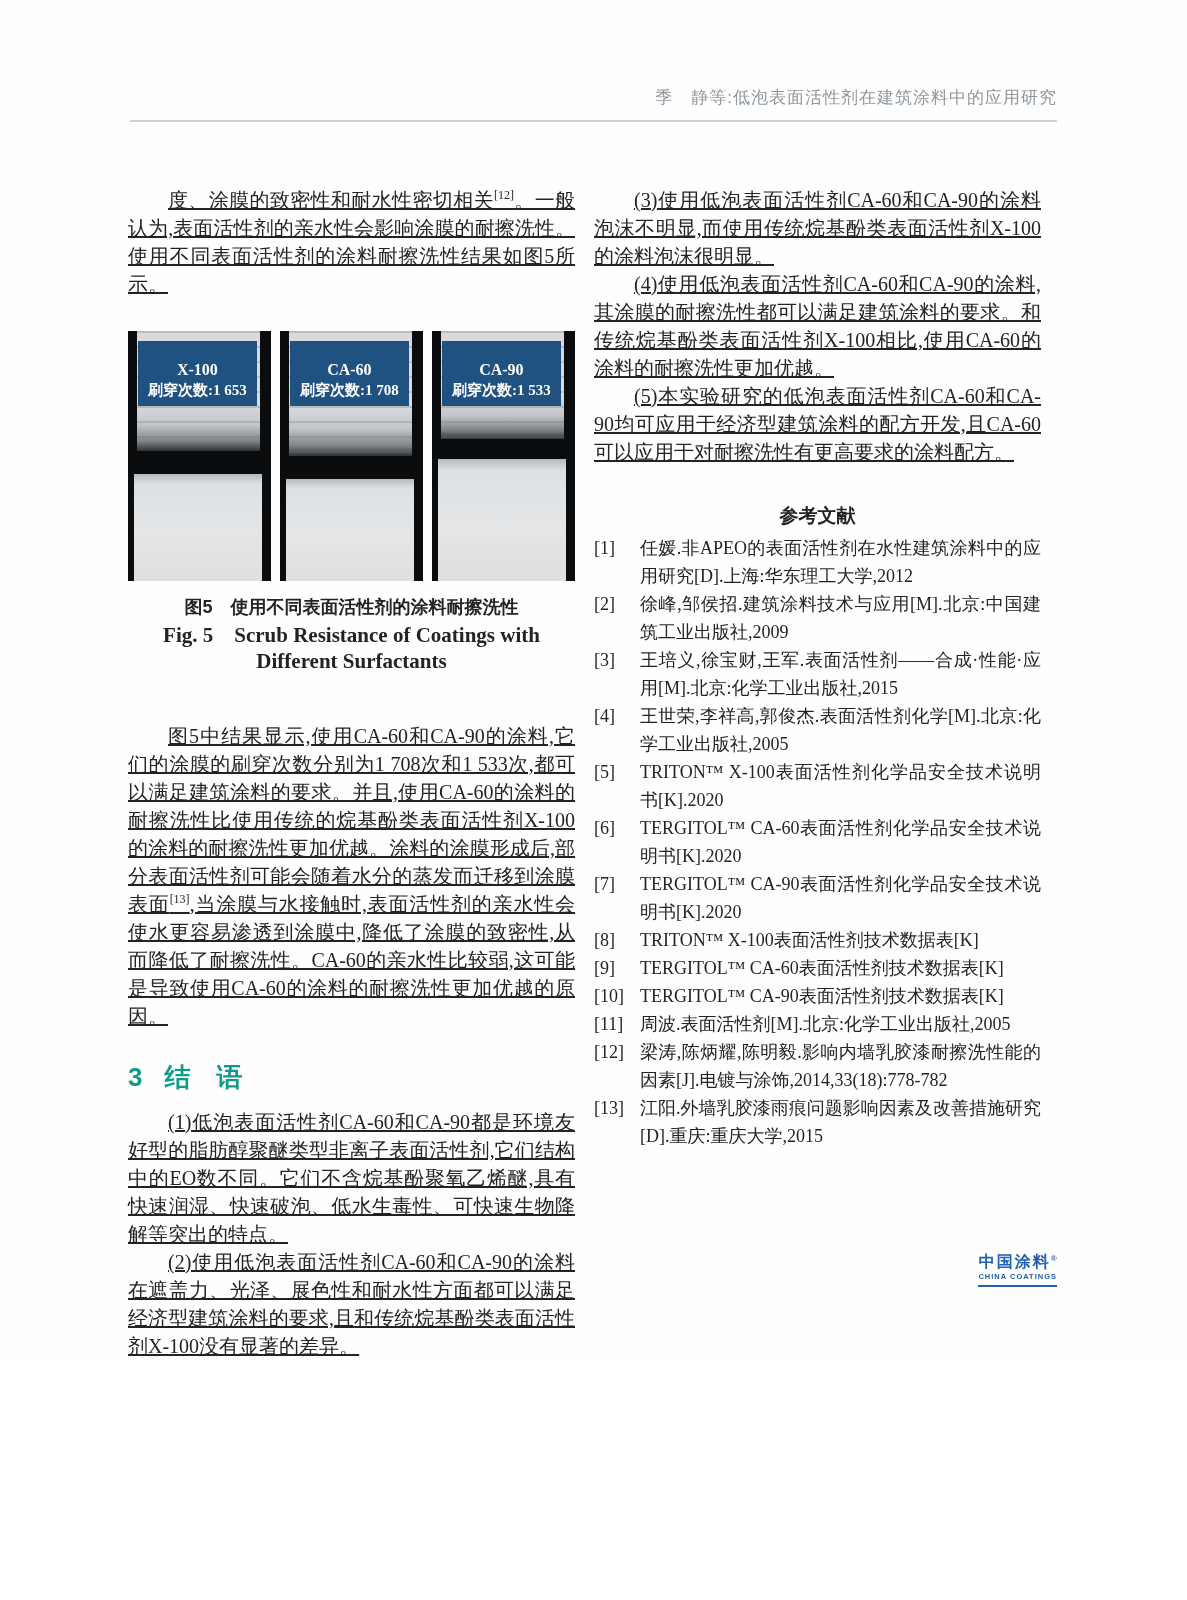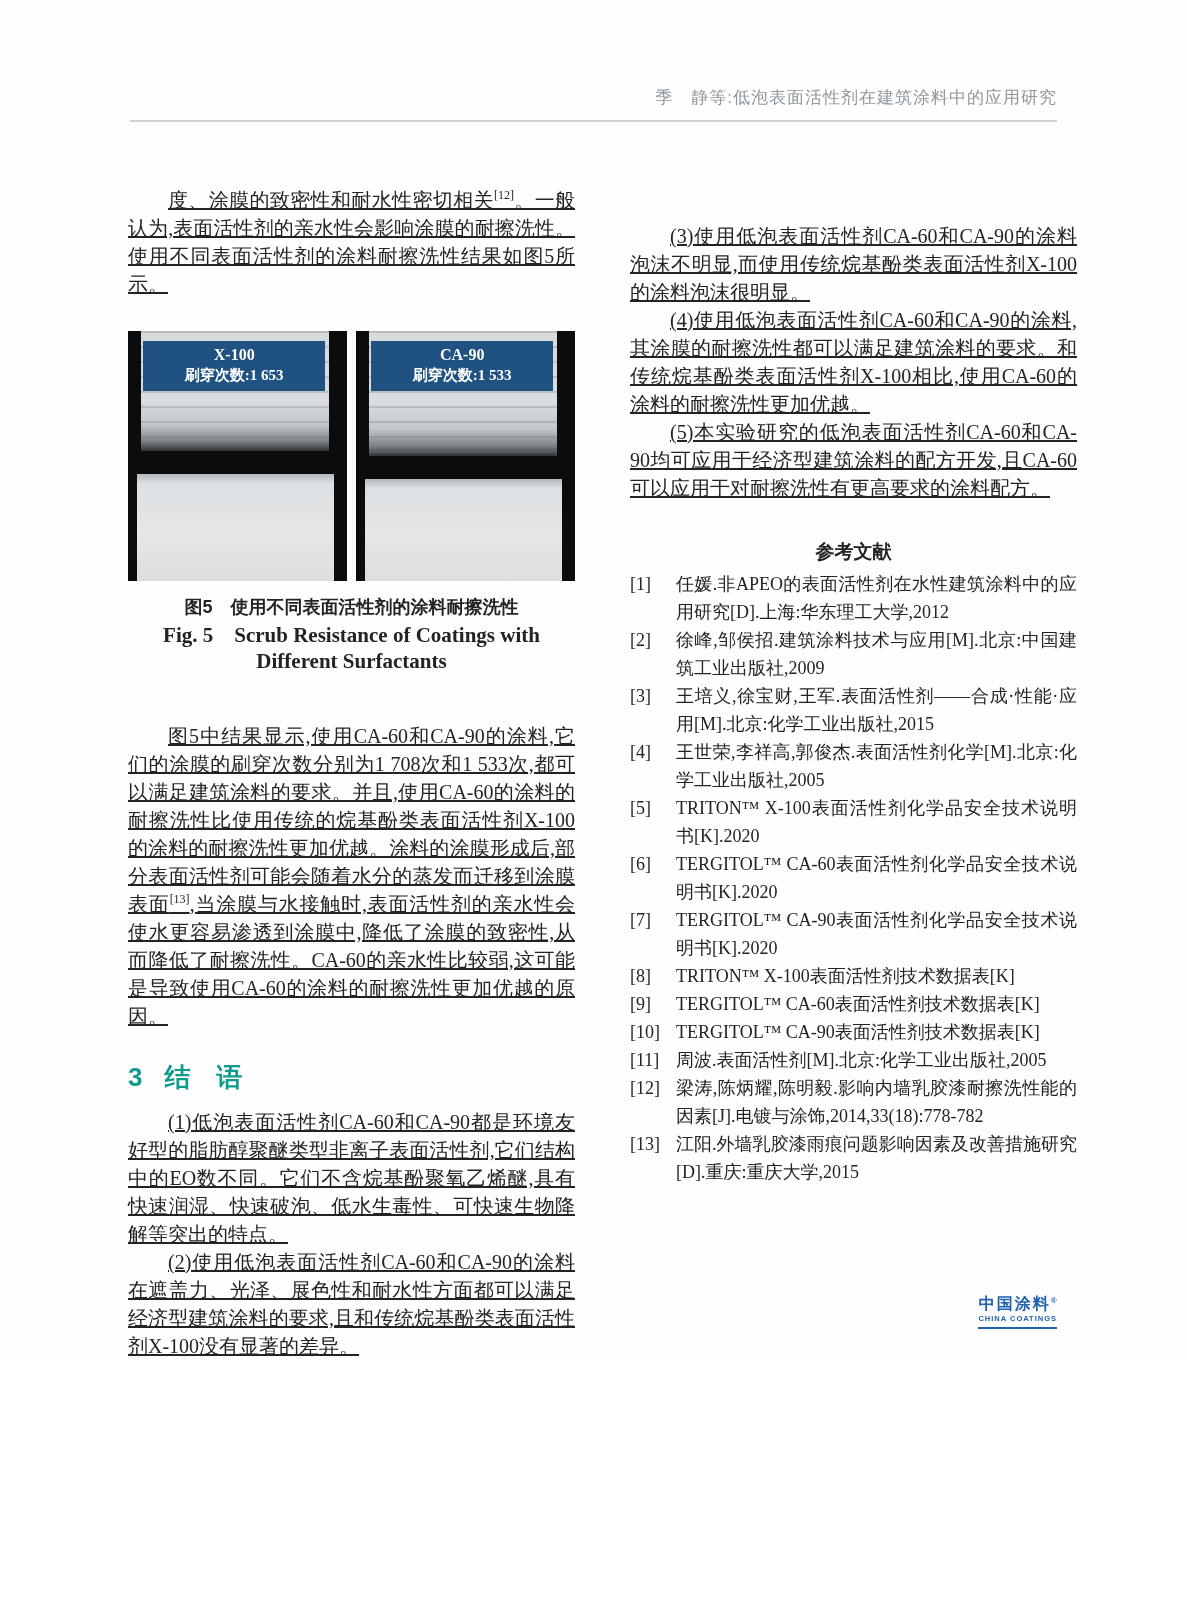--- a/index.html
+++ b/index.html
@@ -29,21 +29,21 @@
     top: 120px;
     left: 130px;
     width: 927px;
     height: 2px;
     background: #cdd2d6;
   }
 
   
   .col { position: absolute; top: 186px; width: 447px; }
   .col-left  { left: 128px; }
-  .col-right { left: 630px; margin-top: 36px; }
+  .col-right { left: 594px; }
 
   .body-para {
     font-size: 20px;
     line-height: 28px;
     text-align: justify;
     text-indent: 2em;
     text-decoration: underline;
   }
   sup.cite {
     font-size: 12px;
@@ -79,21 +79,21 @@
   .fig-panel:nth-child(2)::after  { top: 59%; }
   .fig-panel:nth-child(3)::before { height: 43%; }
   .fig-panel:nth-child(3)::after  { top: 51%; }
   .fig-label {
     position: absolute;
     z-index: 2;
     top: 10px; left: 7%; right: 10%;
     background: #1f5181;
     color: #ffffff;
     text-align: center;
-    padding: 3px 0 5px;
+    padding: 18px 0 5px;
   }
   .fig-sample { font-size: 16px; font-weight: bold; line-height: 21px; }
   .fig-scrub  { font-size: 15px; font-weight: bold; line-height: 21px; }
   .caption-cn {
     margin-top: 13px;
     text-align: center;
     font-family: "Liberation Sans", "DejaVu Sans", sans-serif;
     font-weight: bold;
     font-size: 18px;
     line-height: 26px;
@@ -139,21 +139,21 @@
 
   
   .logo {
     position: absolute;
     top: 1250px;
     right: 130px;
     text-align: center;
     color: #2062ae;
     font-family: "Liberation Sans", "DejaVu Sans", sans-serif;
   }
-  .logo-cn { font-size: 16px; font-weight: bold; letter-spacing: 2px; line-height: 18px; margin-top: 42px; }
+  .logo-cn { font-size: 16px; font-weight: bold; letter-spacing: 2px; line-height: 18px; }
   .logo-reg { font-size: 8px; vertical-align: super; letter-spacing: 0; }
   .logo-en {
     margin-top: 1px;
     font-size: 7.5px;
     font-weight: bold;
     letter-spacing: 1px;
     border-bottom: 2px solid #2062ae;
     padding-bottom: 4px;
   }
 
@@ -197,20 +197,26 @@
   <div class="col col-left">
 
     <p class="body-para"><span>度、涂膜的致密性和耐水性密切相关</span><sup class="cite">[12]</sup><span>。一般认为,表面活性剂的亲水性会影响涂膜的耐擦洗性。使用不同表面活性剂的涂料耐擦洗性结果如图5所示。</span></p>
 
     <div class="figure">
       <div class="fig-row">
         <div class="fig-panel">
           <div class="fig-label">
             <div class="fig-sample">X-100</div>
             <div class="fig-scrub">刷穿次数:1 653</div>
+          </div>
+        </div>
+        <div class="fig-panel">
+          <div class="fig-label">
+            <div class="fig-sample">CA-60</div>
+            <div class="fig-scrub">刷穿次数:1 708</div>
           </div>
         </div>
         <div class="fig-panel">
           <div class="fig-label">
             <div class="fig-sample">CA-90</div>
             <div class="fig-scrub">刷穿次数:1 533</div>
           </div>
         </div>
       </div>
       <div class="caption-cn">图5　使用不同表面活性剂的涂料耐擦洗性</div>

